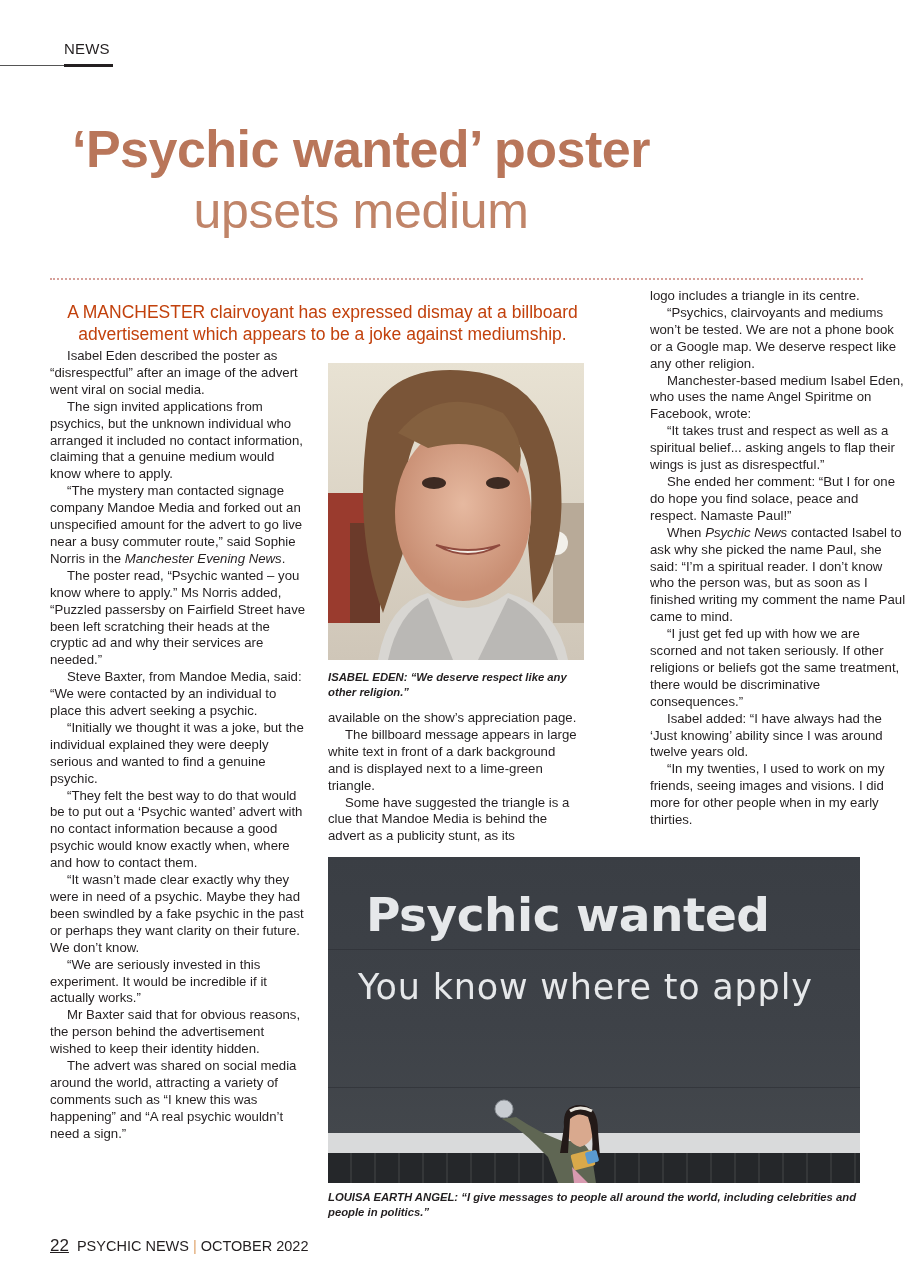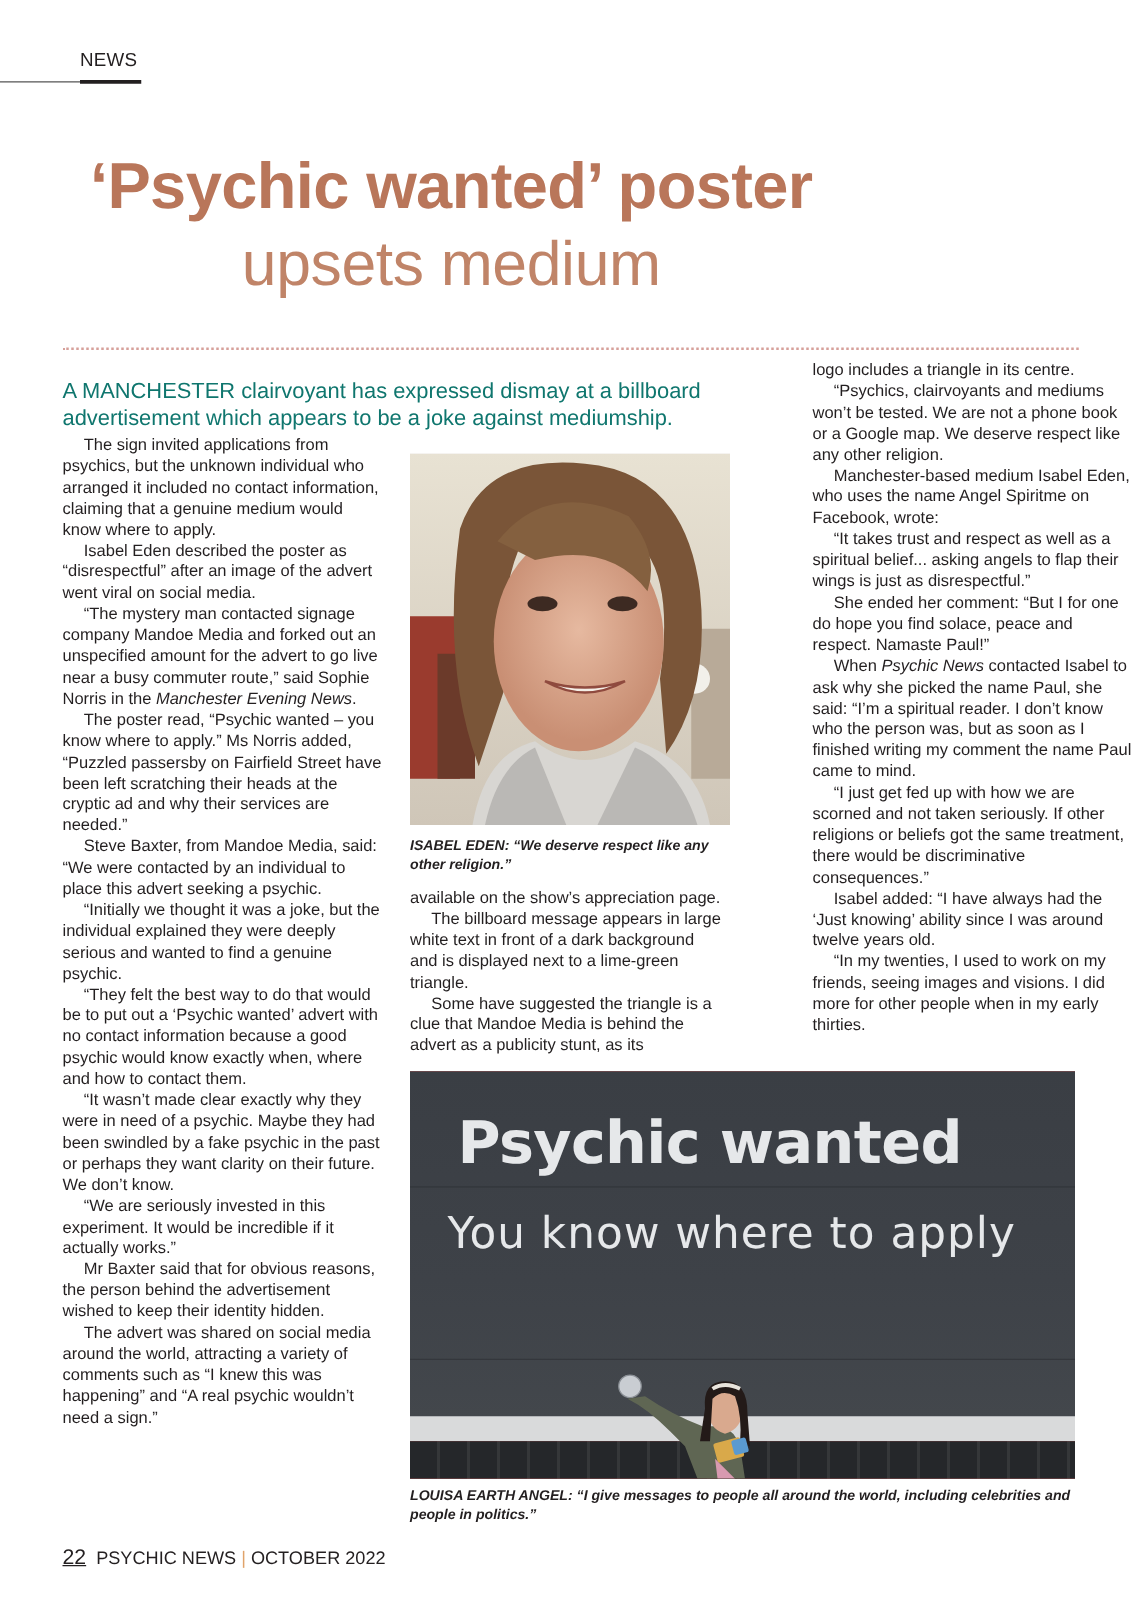--- a/index.html
+++ b/index.html
@@ -9,21 +9,21 @@
     .section-label { position: absolute; left: 64px; top: 40px; font-size: 15px; letter-spacing: 0.2px; color: #231f20; }
     .rule-thin { position: absolute; left: 0; top: 65px; width: 64px; height: 1px; background: #555; }
     .rule-thick { position: absolute; left: 64px; top: 64px; width: 49px; height: 3px; background: #231f20; }
 
     .headline { position: absolute; left: 0; width: 722px; text-align: center; color: #b9765a; }
     .headline-main { top: 118px; font-size: 52px; font-weight: bold; letter-spacing: -0.5px; line-height: 62px; }
     .headline-sub { top: 180px; font-size: 50px; font-weight: normal; line-height: 62px; color: #c08468; letter-spacing: -0.3px; }
 
     .dotted-rule { position: absolute; left: 50px; top: 278px; width: 813px; height: 0; border-top: 2px dotted #d6a09a; }
 
-    .standfirst { position: absolute; left: 50px; top: 301px; width: 545px; font-size: 17.5px; line-height: 22px; color: #0f766e; }
+    .standfirst { position: absolute; left: 50px; top: 301px; width: 545px; font-size: 17.5px; line-height: 22px; color: #c2410c; text-align: center; }
 
     .col { position: absolute; font-size: 13.2px; line-height: 16.9px; color: #231f20; }
     .col p { text-indent: 17px; }
     .col p.noindent { text-indent: 0; }
     .col em { font-style: italic; }
     .col-left { left: 50px; top: 348px; width: 256px; }
     .col-mid { left: 328px; top: 710px; width: 252px; }
     .col-right { left: 606px; top: 288px; width: 258px; margin-left: 44px; }
 
     .photo { position: absolute; overflow: hidden; }
@@ -53,22 +53,22 @@
 <div class="rule-thin"></div>
 <div class="rule-thick"></div>
 
 <h1 class="headline headline-main">‘Psychic wanted’ poster</h1>
 <h2 class="headline headline-sub">upsets medium</h2>
 <div class="dotted-rule"></div>
 
 <p class="standfirst">A MANCHESTER clairvoyant has expressed dismay at a billboard advertisement which appears to be a joke against mediumship.</p>
 
 <div class="col col-left">
+  <p>Isabel Eden described the poster as “disrespectful” after an image of the advert went viral on social media.</p>
   <p>The sign invited applications from psychics, but the unknown individual who arranged it included no contact information, claiming that a genuine medium would know where to apply.</p>
-  <p>Isabel Eden described the poster as “disrespectful” after an image of the advert went viral on social media.</p>
   <p><span>“The mystery man contacted signage company Mandoe Media and forked out an unspecified amount for the advert to go live near a busy commuter route,” said Sophie Norris in the</span> <em>Manchester Evening News</em>.</p>
   <p>The poster read, “Psychic wanted – you know where to apply.” Ms Norris added, “Puzzled passersby on Fairfield Street have been left scratching their heads at the cryptic ad and why their services are needed.”</p>
   <p>Steve Baxter, from Mandoe Media, said: “We were contacted by an individual to place this advert seeking a psychic.</p>
   <p>“Initially we thought it was a joke, but the individual explained they were deeply serious and wanted to find a genuine psychic.</p>
   <p>“They felt the best way to do that would be to put out a ‘Psychic wanted’ advert with no contact information because a good psychic would know exactly when, where and how to contact them.</p>
   <p>“It wasn’t made clear exactly why they were in need of a psychic. Maybe they had been swindled by a fake psychic in the past or perhaps they want clarity on their future. We don’t know.</p>
   <p>“We are seriously invested in this experiment. It would be incredible if it actually works.”</p>
   <p>Mr Baxter said that for obvious reasons, the person behind the advertisement wished to keep their identity hidden.</p>
   <p>The advert was shared on social media around the world, attracting a variety of comments such as “I knew this was happening” and “A real psychic wouldn’t need a sign.”</p>
 </div>

